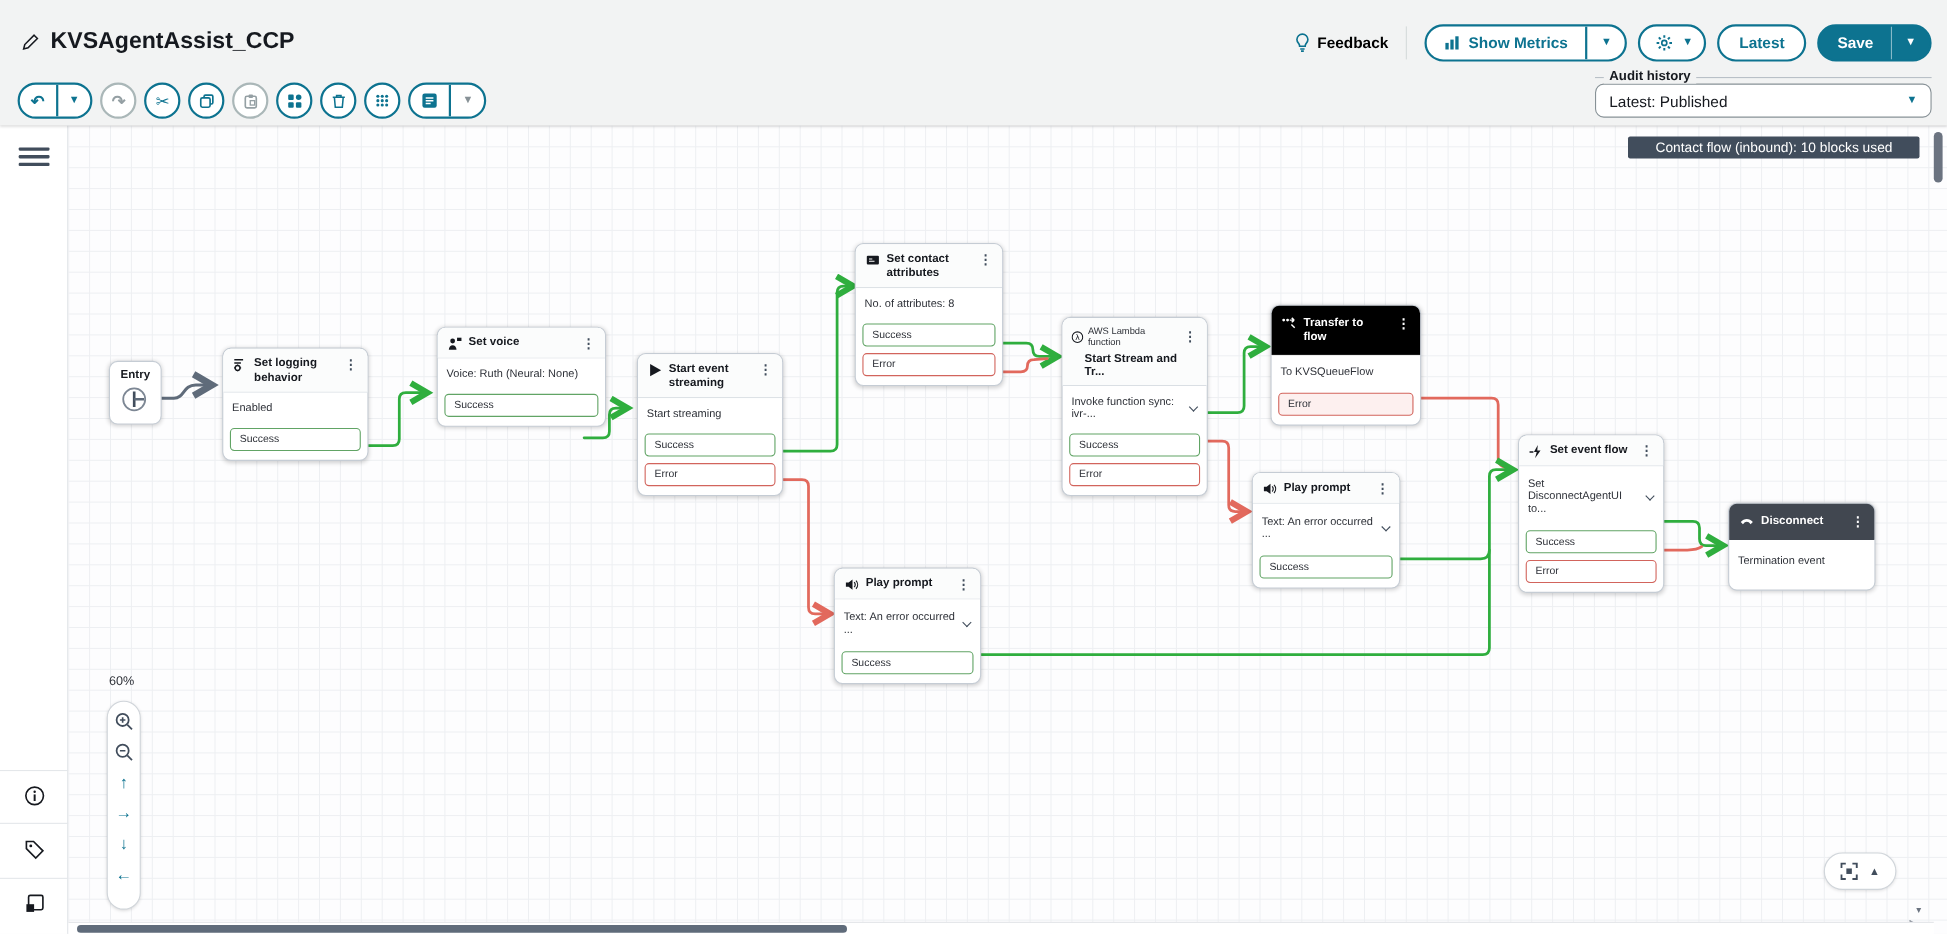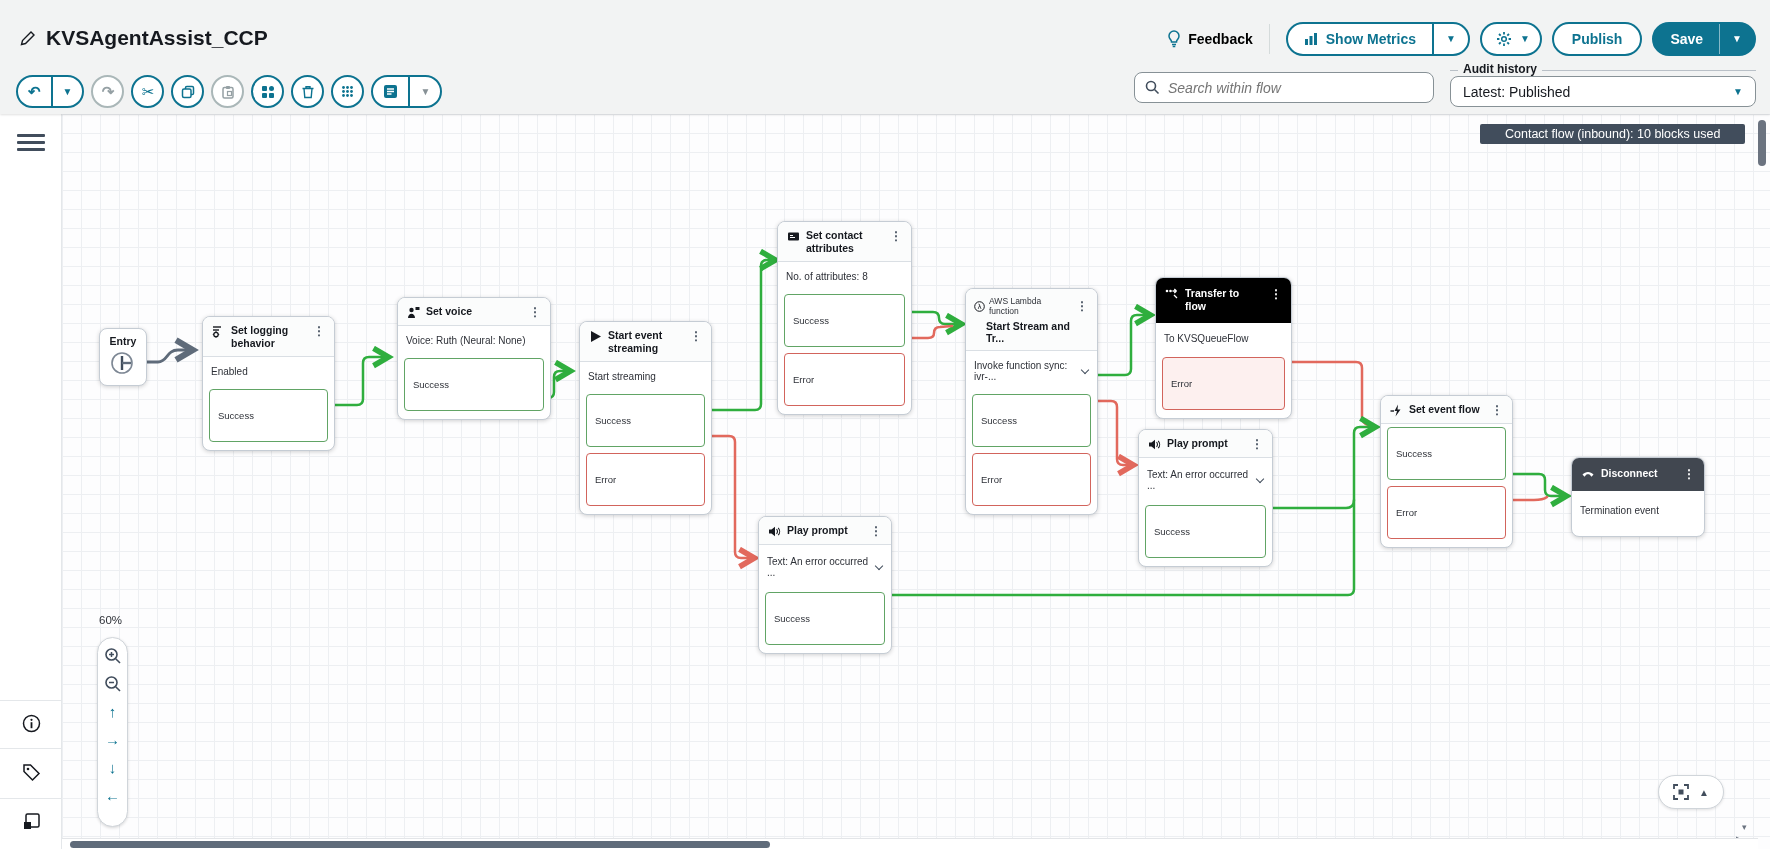--- a/index.html
+++ b/index.html
@@ -52,21 +52,21 @@
   .banner { position:absolute; left:1418px; top:10px; height:20px; background:#414d5c; color:#fff; font-size:12.5px; display:flex; align-items:center; padding:0 25px; border-radius:2px; z-index:6; }
 
   
   .block { position:absolute; background:#fff; border:1px solid #c5ccd4; border-radius:8px; box-shadow:0 1px 4px rgba(0,0,0,.18); z-index:3; cursor:grab; }
   .bhead { display:flex; align-items:flex-start; gap:6px; padding:7px 7px 6px 8px; border-bottom:1px solid #dadfe4; background:#fbfcfc; border-radius:7px 7px 0 0; }
   .btitle { flex:1; font-size:10.5px; font-weight:bold; color:#16191f; line-height:1.25; }
   .kebab { font-size:12px; font-weight:bold; color:#414d5c; line-height:1; cursor:pointer; padding:1px 2px; }
   .bicon { width:14px; display:flex; justify-content:center; margin-top:1px; }
   .bbody { padding:9px 8px; font-size:10px; color:#2e3138; display:flex; align-items:center; justify-content:space-between; gap:4px; }
   .outs { padding:3px 6px 8px 6px; display:flex; flex-direction:column; gap:6px; }
-  .out { border:1px solid #61a465; border-radius:4px; background:#fff; font-size:9.5px; color:#2e3138; padding:20px 8px; cursor:pointer; }
+  .out { border:1px solid #61a465; border-radius:4px; background:#fff; font-size:9.5px; color:#2e3138; padding:4px 8px; cursor:pointer; }
   .out.error { border-color:#d2645c; }
   .out.errfill { border-color:#d2645c; background:#fdf0ef; }
   .chev { width:8px; height:8px; position:relative; flex:none; cursor:pointer; }
   .chev::after { content:""; position:absolute; left:1px; top:0; width:5px; height:5px; border-right:1.6px solid #414d5c; border-bottom:1.6px solid #414d5c; transform:rotate(45deg); }
   .block.dark1 .bhead { background:#000; border-color:#000; }
   .block.dark2 .bhead { background:#414750; border-color:#414750; }
   .block.dark1 .btitle, .block.dark2 .btitle, .block.dark1 .kebab, .block.dark2 .kebab { color:#fff; }
   .eyebrow { font-size:8.5px; color:#2e3138; display:flex; gap:4px; align-items:center; }
   .lam-title { font-size:10.5px; font-weight:bold; color:#16191f; margin-top:2px;margin-left:12px; }
   .entry { width:48px; height:58px; text-align:center; padding-top:6px; }
@@ -141,21 +141,21 @@
                   <line x1="11.3" y1="11.3" x2="13" y2="13"></line>
                   <line x1="3" y1="13" x2="4.7" y2="11.3"></line>
                   <line x1="11.3" y1="4.7" x2="13" y2="3"></line>
                 </g>
               </svg>
           </span>
           <span class="caret">▼</span>
         </div>
       </div>
       <div class="pill">
-          <span>Publish</span>
+          <span>Latest</span>
         </div>
       <div class="split filled">
         <div class="seg">
             <span>Save</span>
           </div>
         <div class="seg">
             <span class="caret">▼</span>
           </div>
       </div>
     </div>
@@ -240,29 +240,20 @@
                 </g>
               </svg>
             </span>
         </div>
         <div class="tseg">
             <span class="caret gray">▼</span>
           </div>
       </div>
     </div>
 
-    <div class="search-box">
-      <span style="display:flex;">
-          <svg width="15" height="15" viewBox="0 0 15 15">
-            <circle cx="6" cy="6" r="4.5" fill="none" stroke="#414d5c" stroke-width="1.6"></circle>
-            <line x1="9.5" y1="9.5" x2="13.5" y2="13.5" stroke="#414d5c" stroke-width="1.6"></line>
-          </svg>
-        </span>
-      <input type="text" placeholder="Search within flow" style="">
-    </div>
 
     <div class="audit-line"></div>
     <span class="audit-label">Audit history</span>
     <div class="audit">
       <span class="audit-val">Latest: Published</span>
       <span class="caret" style="color:#0d7390;">▼</span>
     </div>
   </div>
 
   <div class="sidebar">
@@ -526,20 +517,24 @@
       <div class="bhead">
         <span class="bicon">
             <svg width="13" height="13" viewBox="0 0 13 13">
               <line x1="0.5" y1="7" x2="4" y2="7" stroke="#16191f" stroke-width="1.4"></line>
               <polygon points="8,0.5 4.5,7 7,7 5.5,12.5 10.5,5.5 7.5,5.5" fill="#16191f"></polygon>
             </svg>
           </span>
         <span class="btitle">Set event flow</span>
         <span class="kebab">⋮</span>
       </div>
+      <div class="bbody" style="padding:11px 8px;">
+        <span>Set DisconnectAgentUI to...</span>
+        <span class="chev"></span>
+      </div>
       <div class="outs">
         <div class="out">Success</div>
         <div class="out error">Error</div>
       </div>
     </div>
 
     <div class="block dark2" style="left:1509px;top:343px;width:134px;">
       <div class="bhead" style="padding:9px 7px 9px 9px;">
         <span class="bicon">
             <svg width="14" height="11" viewBox="0 0 14 11">

